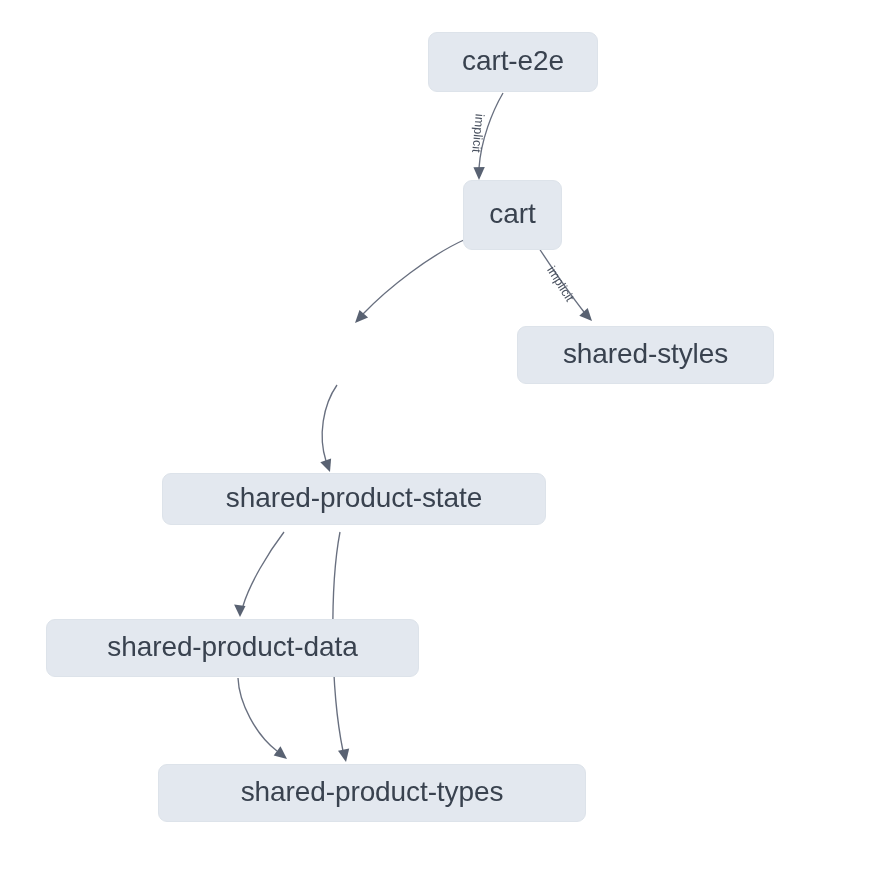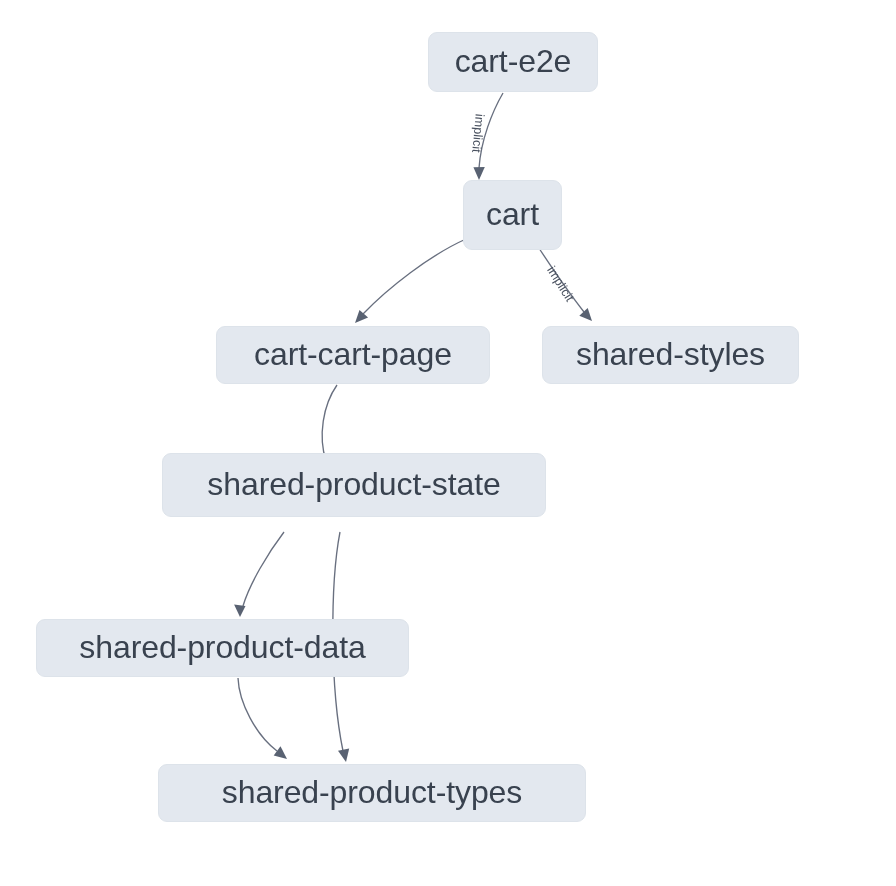--- a/index.html
+++ b/index.html
@@ -44,21 +44,21 @@
   .node {
     position: absolute;
     box-sizing: border-box;
     background: #e3e8ef;
     border: 1px solid #dde3ea;
     border-radius: 9px;
     display: flex;
     align-items: center;
     justify-content: center;
     color: #39424f;
-    font-size: 32px;
+    font-size: 28px;
     font-weight: 400;
     line-height: 1;
     white-space: nowrap;
     letter-spacing: -0.1px;
   }
   .node-label {
     display: block;
     padding-bottom: 2px;
   }
 </style>
@@ -109,33 +109,30 @@
   </svg>
 
   <div class="node" style="left:428px; top:32px; width:170px; height:60px;">
     <span class="node-label">cart-e2e</span>
   </div>
 
   <div class="node" style="left:463px; top:180px; width:99px; height:70px;">
     <span class="node-label">cart</span>
   </div>
 
-  <div class="node" style="left:216px; top:326px; width:274px; height:58px;">
-    <span class="node-label">cart-cart-page</span>
-  </div>
 
-  <div class="node" style="left:542px; top:326px; width:257px; height:58px;">
+  <div class="node" style="left:517px; top:326px; width:257px; height:58px;">
     <span class="node-label">shared-styles</span>
   </div>
 
-  <div class="node" style="left:162px; top:453px; width:384px; height:64px;">
+  <div class="node" style="left:162px; top:473px; width:384px; height:52px;">
     <span class="node-label">shared-product-state</span>
   </div>
 
-  <div class="node" style="left:36px; top:619px; width:373px; height:58px;">
+  <div class="node" style="left:46px; top:619px; width:373px; height:58px;">
     <span class="node-label">shared-product-data</span>
   </div>
 
   <div class="node" style="left:158px; top:764px; width:428px; height:58px;">
     <span class="node-label">shared-product-types</span>
   </div>
 
 </div>
 
 </body></html>

